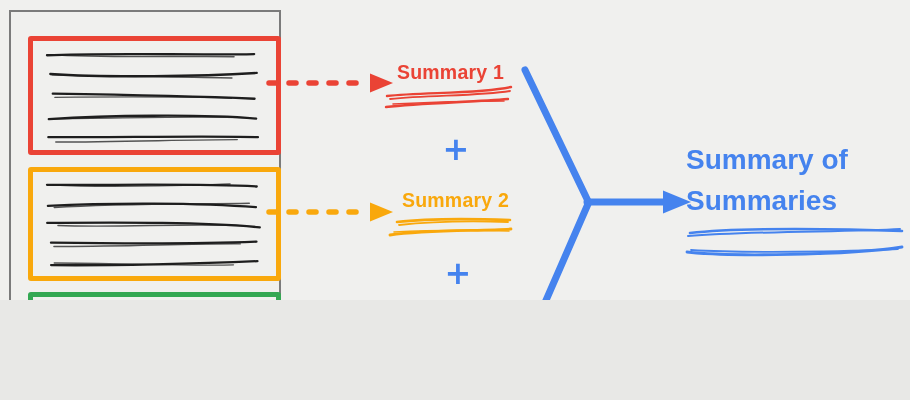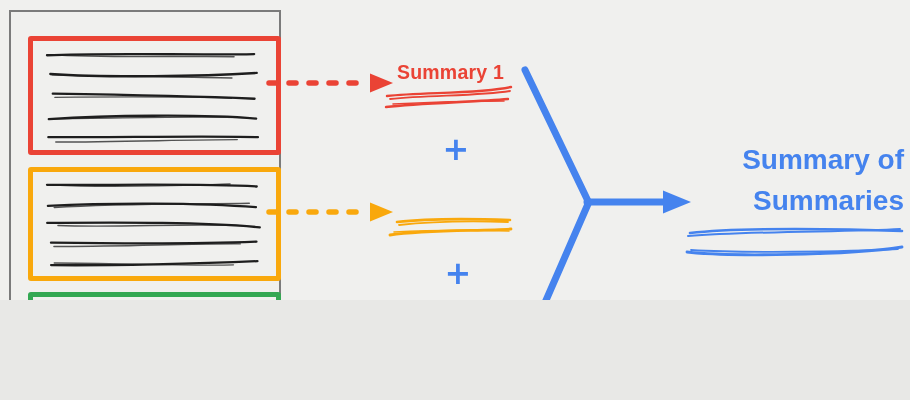--- a/index.html
+++ b/index.html
@@ -68,21 +68,21 @@
     transform: translate(-50%, -54%);
     line-height: 1;
   }
   .plus-1 { left: 456px; top: 150px; }
   .plus-2 { left: 458px; top: 274px; }
 
   .result-label {
     position: absolute;
     left: 686px; top: 139px;
     width: 218px;
-    text-align: right;
+    text-align: left;
     color: var(--blue);
     font-size: 28px;
     line-height: 41px;
     font-weight: 700;
   }
 </style>
 </head>
 <body>
 
 <div class="canvas">
@@ -177,18 +177,19 @@
 
     <g stroke-linecap="round">
       <path class="stroke-blue" d="M690,233 C740,227 850,229 902,231" stroke-width="2.6"></path>
       <path class="stroke-blue" d="M688,236 C750,231 850,232 900,229" stroke-width="2.0"></path>
       <path class="stroke-blue" d="M687,252 C730,257 850,255 902,247" stroke-width="2.8"></path>
       <path class="stroke-blue" d="M691,250 C740,253 845,252 898,249" stroke-width="1.8"></path>
     </g>
   </svg>
 
   <div class="summary-label label-1">Summary 1</div>
+  <div class="summary-label label-2">Summary 2</div>
 
   <div class="plus plus-1">+</div>
   <div class="plus plus-2">+</div>
 
   <div class="result-label">Summary of Summaries</div>
 </div>
 
 </body></html>

